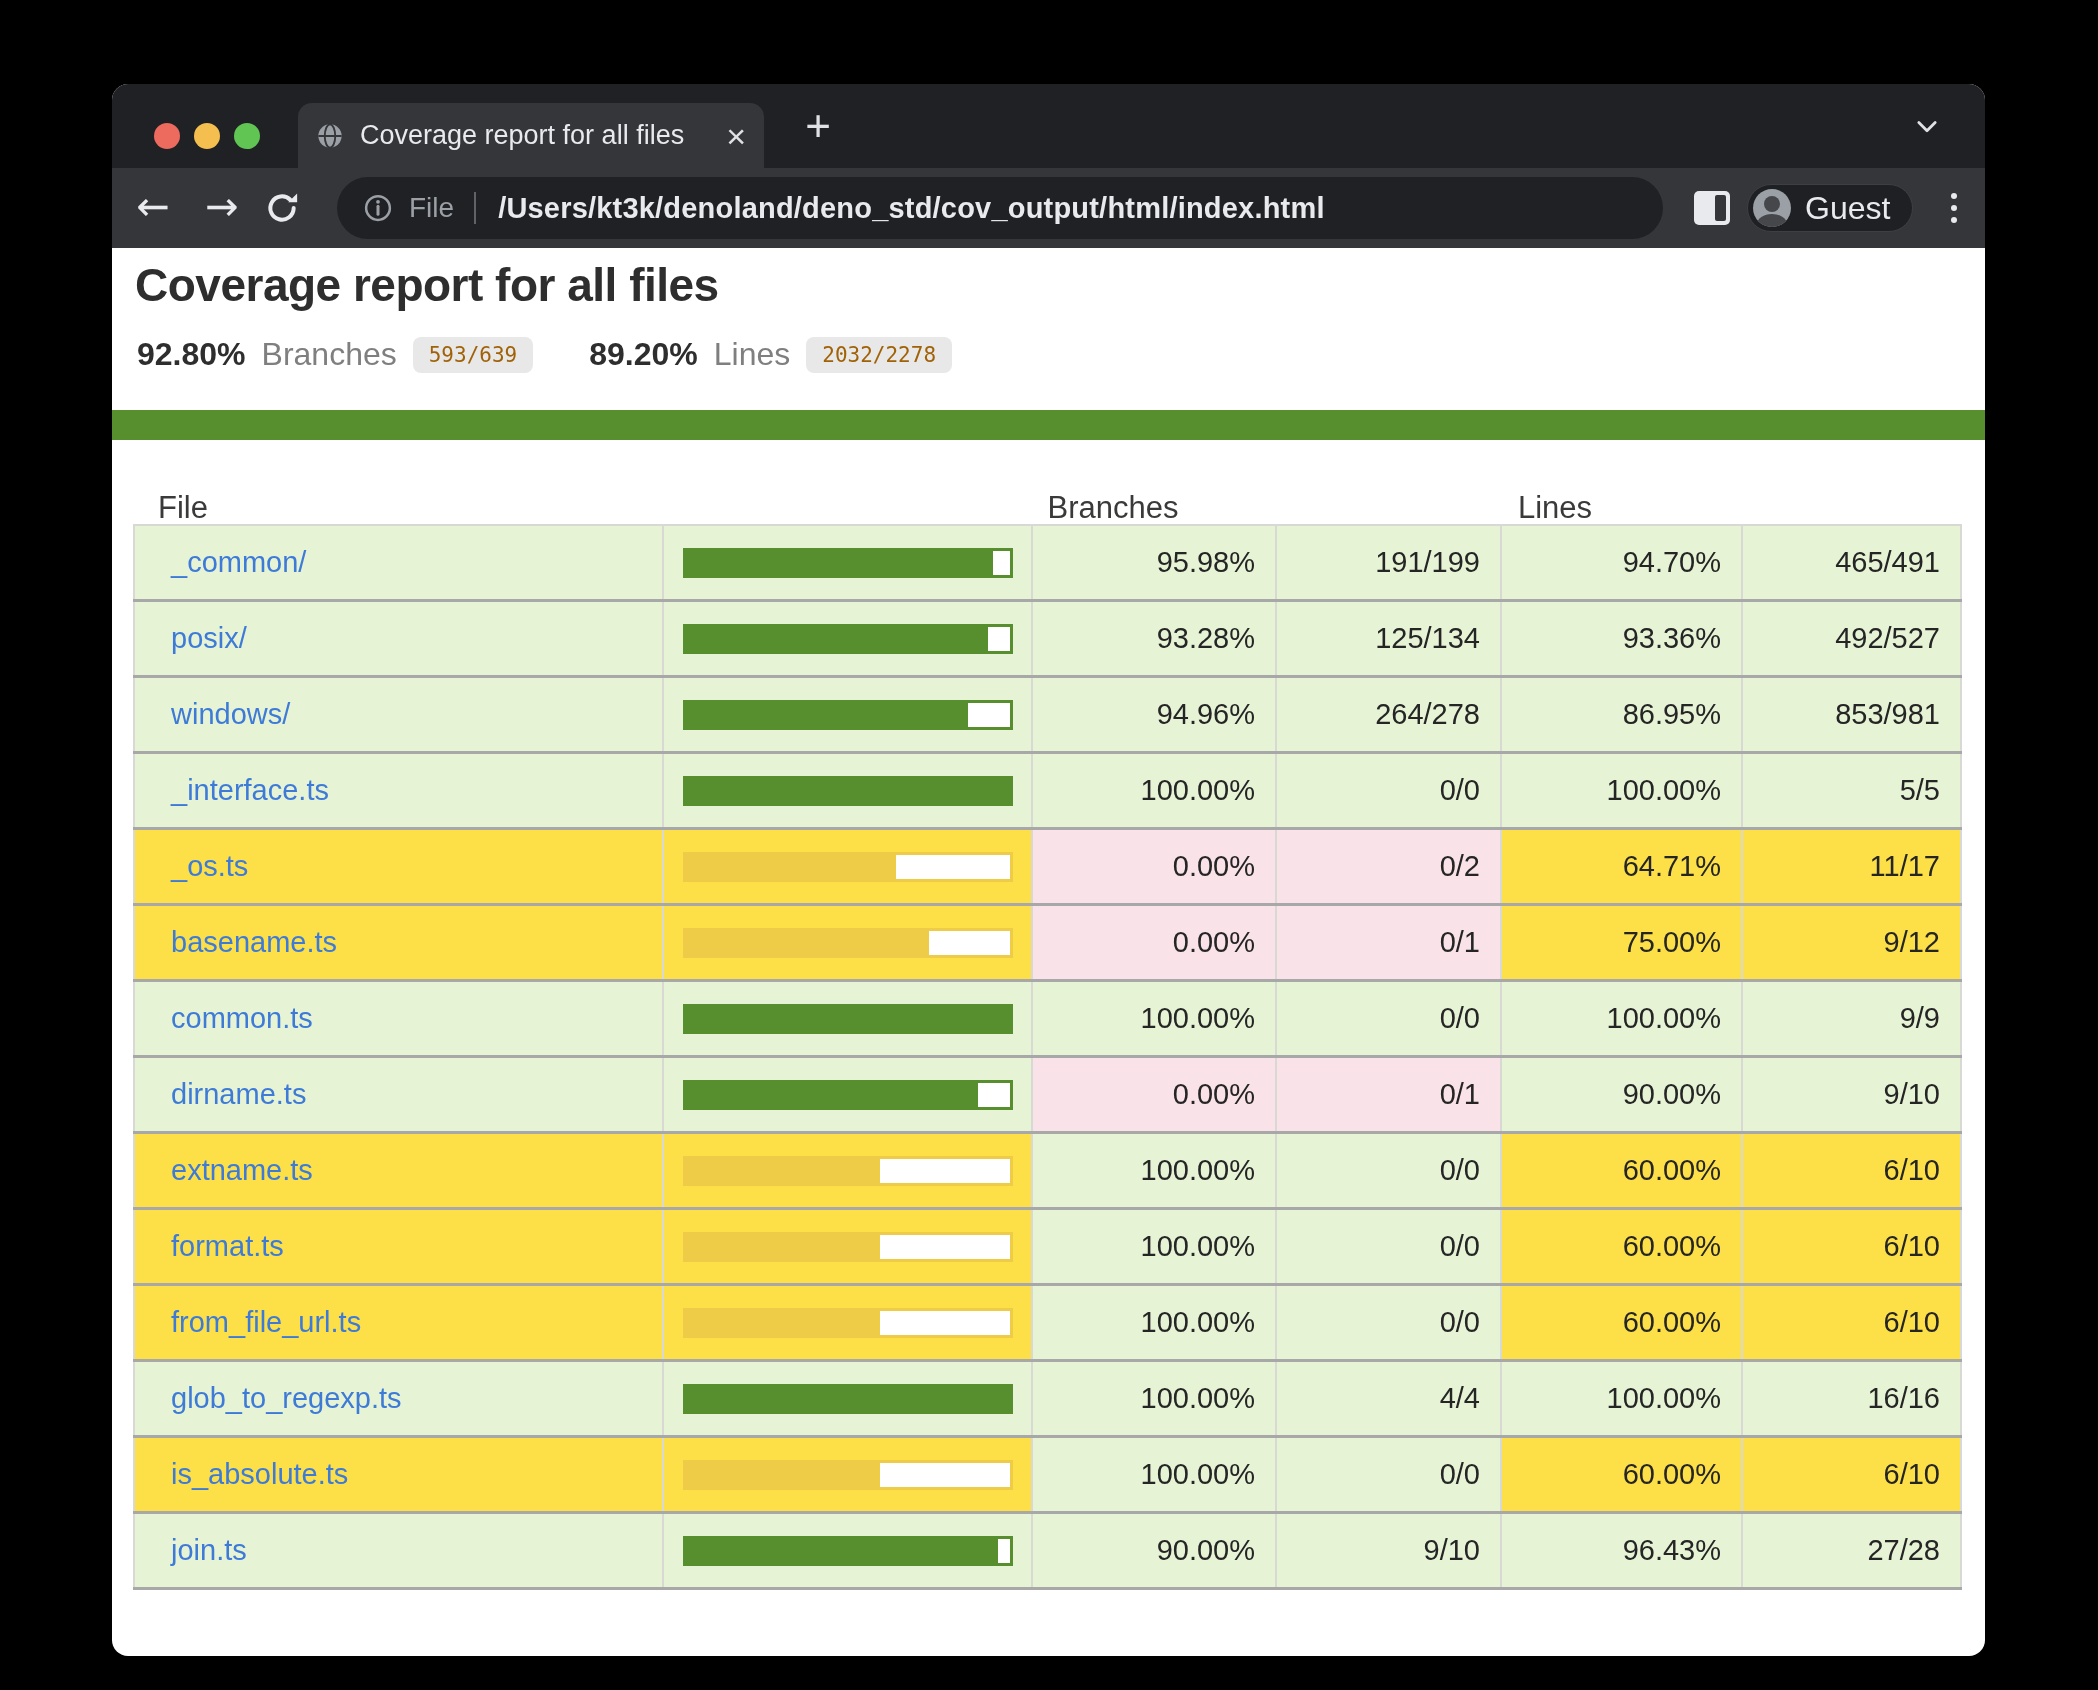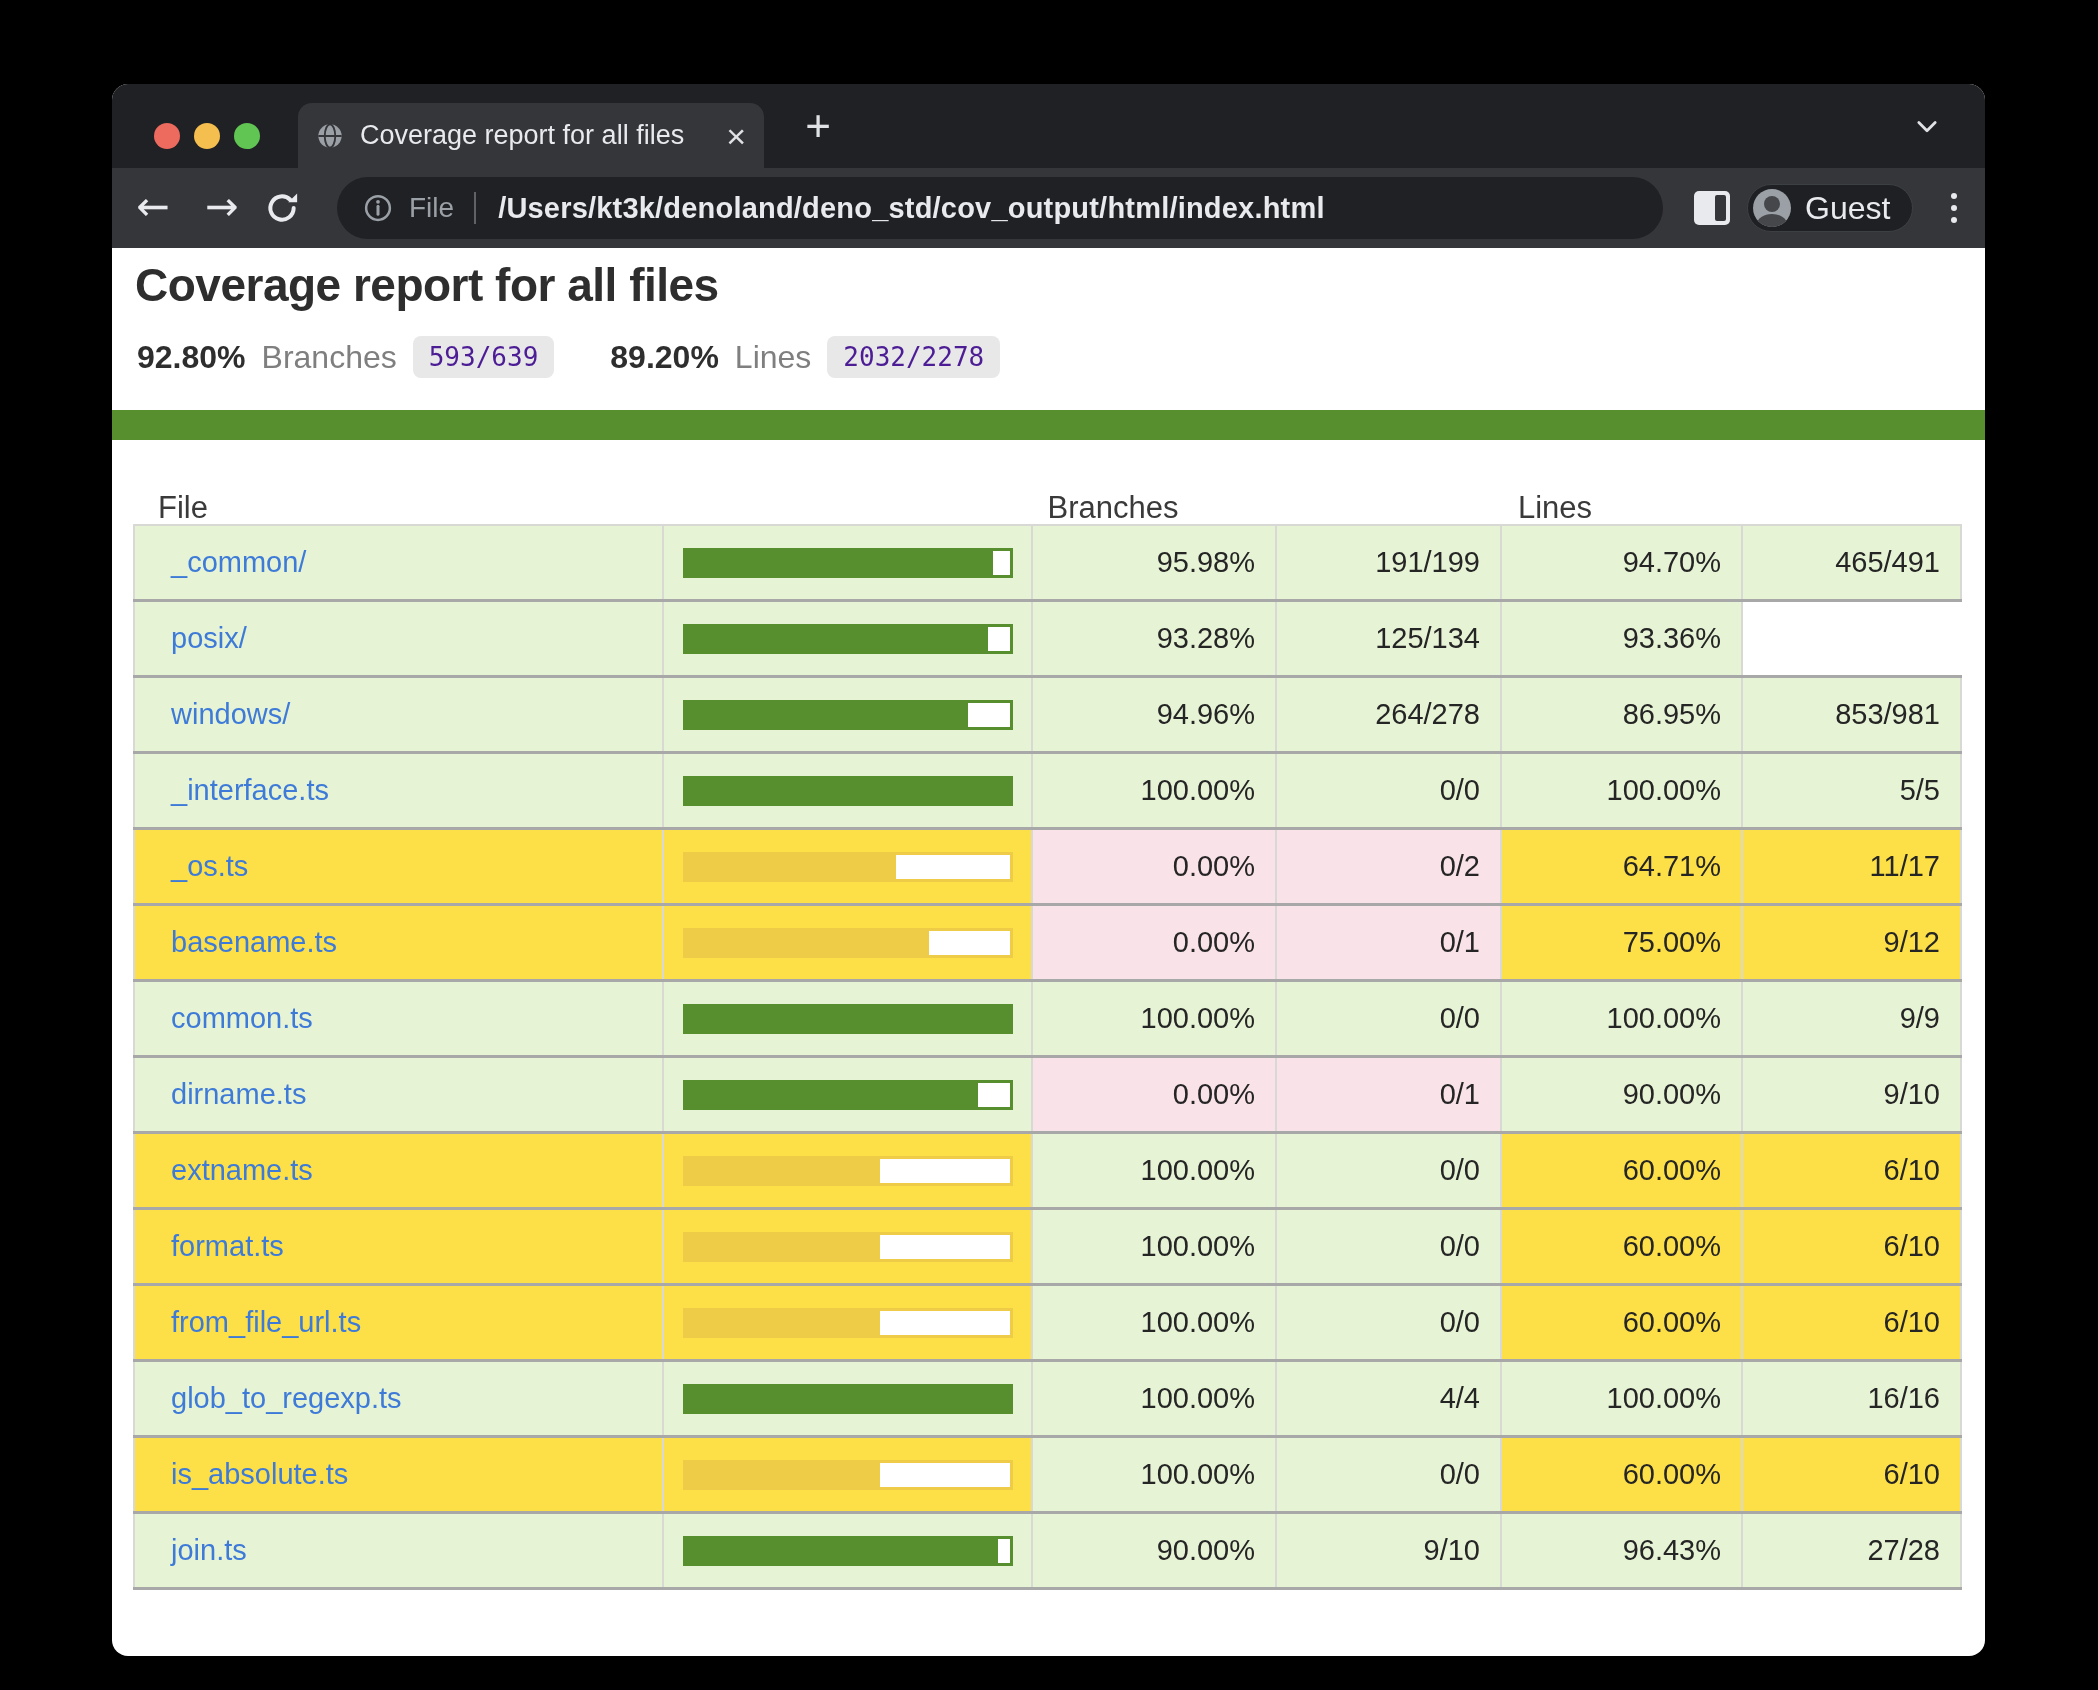--- a/index.html
+++ b/index.html
@@ -60,21 +60,21 @@
     display:flex;flex-direction:column;align-items:center;justify-content:center;gap:6px;}
   .kebab i{width:6px;height:6px;border-radius:50%;background:#e8eaed;display:block;}
   
   .page{position:relative;height:1292px;background:#fff;color:#252525;}
   .page h1{position:absolute;left:23px;top:10px;margin:0;font-size:46px;font-weight:700;
     color:#2e2e2e;letter-spacing:-0.5px;}
   .stats{position:absolute;left:25px;top:88px;display:flex;align-items:center;font-size:32px;}
   .stats .pct{font-weight:700;color:#2e2e2e;}
   .stats .lbl{color:#7f7f7f;margin:0 16px;}
   .stats .badge{background:#e8e8e8;border-radius:8px;padding:6px 16px;
-    font-family:"DejaVu Sans Mono",monospace;font-size:26px;color:#4c1d95;}
+    font-family:"DejaVu Sans Mono",monospace;font-size:21px;color:#a16207;}
   .stats .gap{width:56px;}
   .statusline{position:absolute;left:0;top:162px;width:100%;height:30px;background:#578f2f;}
   .th{position:absolute;top:242px;font-size:31px;color:#3a3a3a;}
   .th-file{left:46px;}
   .th-branches{left:1001px;transform:translateX(-50%);}
   .th-lines{left:1443px;transform:translateX(-50%);}
   .ctable{position:absolute;left:21px;top:276px;width:1829px;border-top:2px solid #d8d8d5;}
   .t-row{display:grid;grid-template-columns:531px 369px 244px 225px 241px 219px;
     height:73px;border-bottom:3px solid #a8a8a8;}
   .cell{display:flex;align-items:center;border-right:2px solid #d8d8d5;
@@ -189,20 +189,21 @@
       <a href="#">posix/</a>
     </div>
     <div class="cell barcell tone-high">
       <div class="bar bar-high">
         <div class="fill" style="width: 93.36%;"></div>
       </div>
     </div>
     <div class="cell num tone-high">93.28%</div>
     <div class="cell num tone-high">125/134</div>
     <div class="cell num tone-high">93.36%</div>
+    <div class="cell num tone-high">492/527</div>
   </div>
         <div class="t-row">
     <div class="cell file tone-high">
       <a href="#">windows/</a>
     </div>
     <div class="cell barcell tone-high">
       <div class="bar bar-high">
         <div class="fill" style="width: 86.95%;"></div>
       </div>
     </div>

